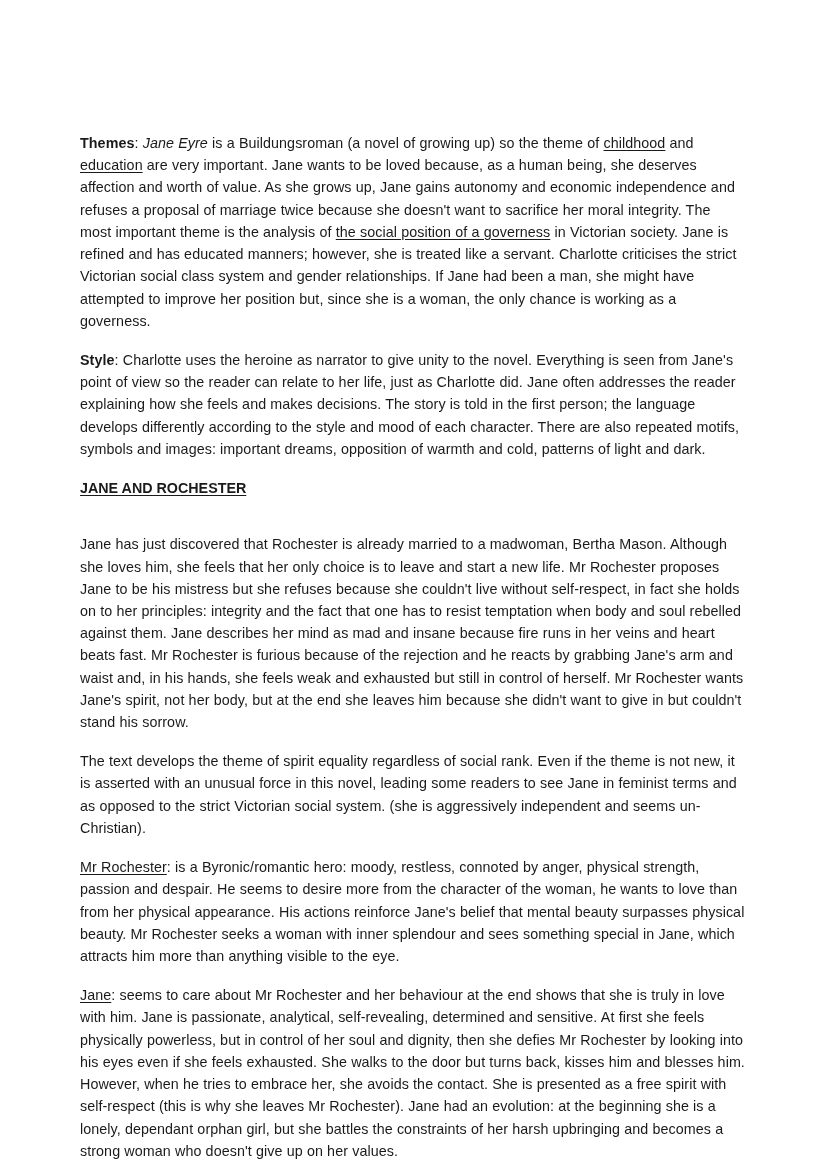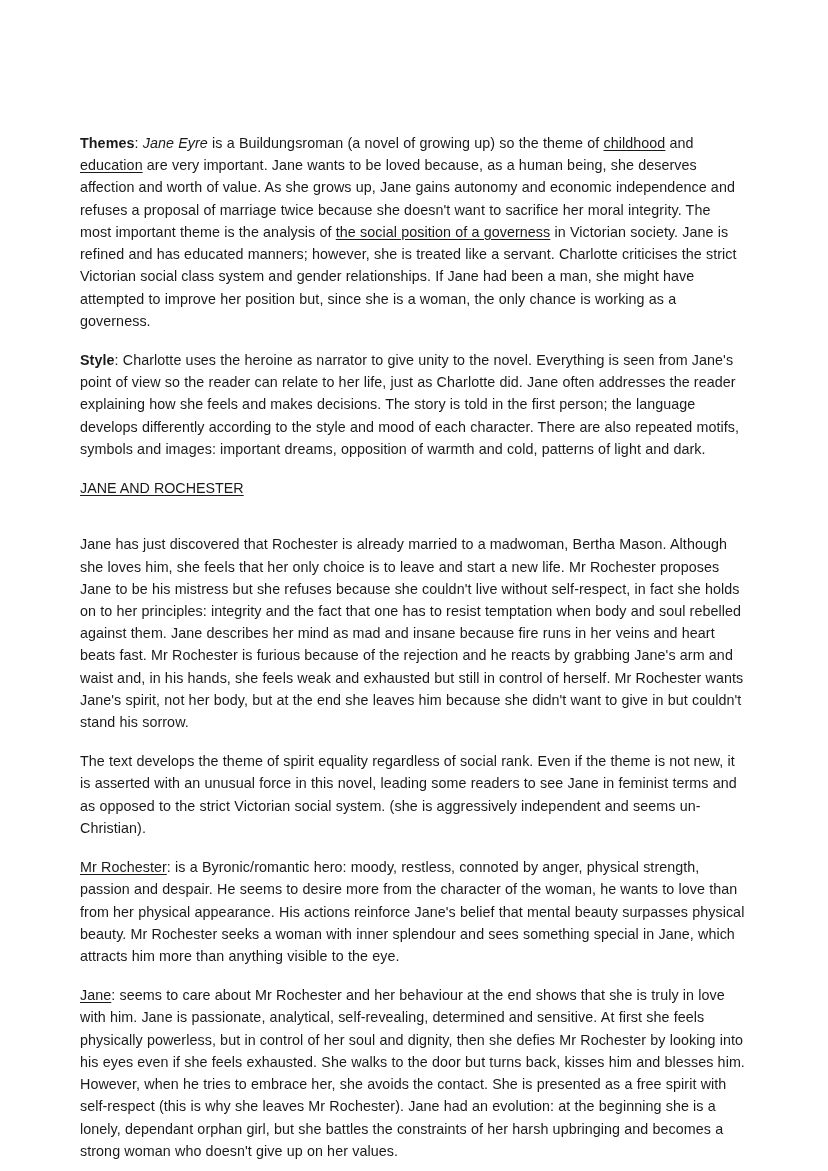--- a/index.html
+++ b/index.html
@@ -45,21 +45,21 @@
     font-style: italic;
   }
   .ul {
     text-decoration: underline;
     text-underline-offset: 2px;
   }
   h2.section-heading {
     margin: 0 0 17px 0;
     font-size: 14.3px;
     line-height: 1.555;
-    font-weight: normal;
+    font-weight: bold;
     text-decoration: underline;
     text-underline-offset: 2px;
     display: inline-block;
   }
   .heading-wrap {
     margin: 0 0 17px 0;
   }
 </style>
 </head>
 <body>

